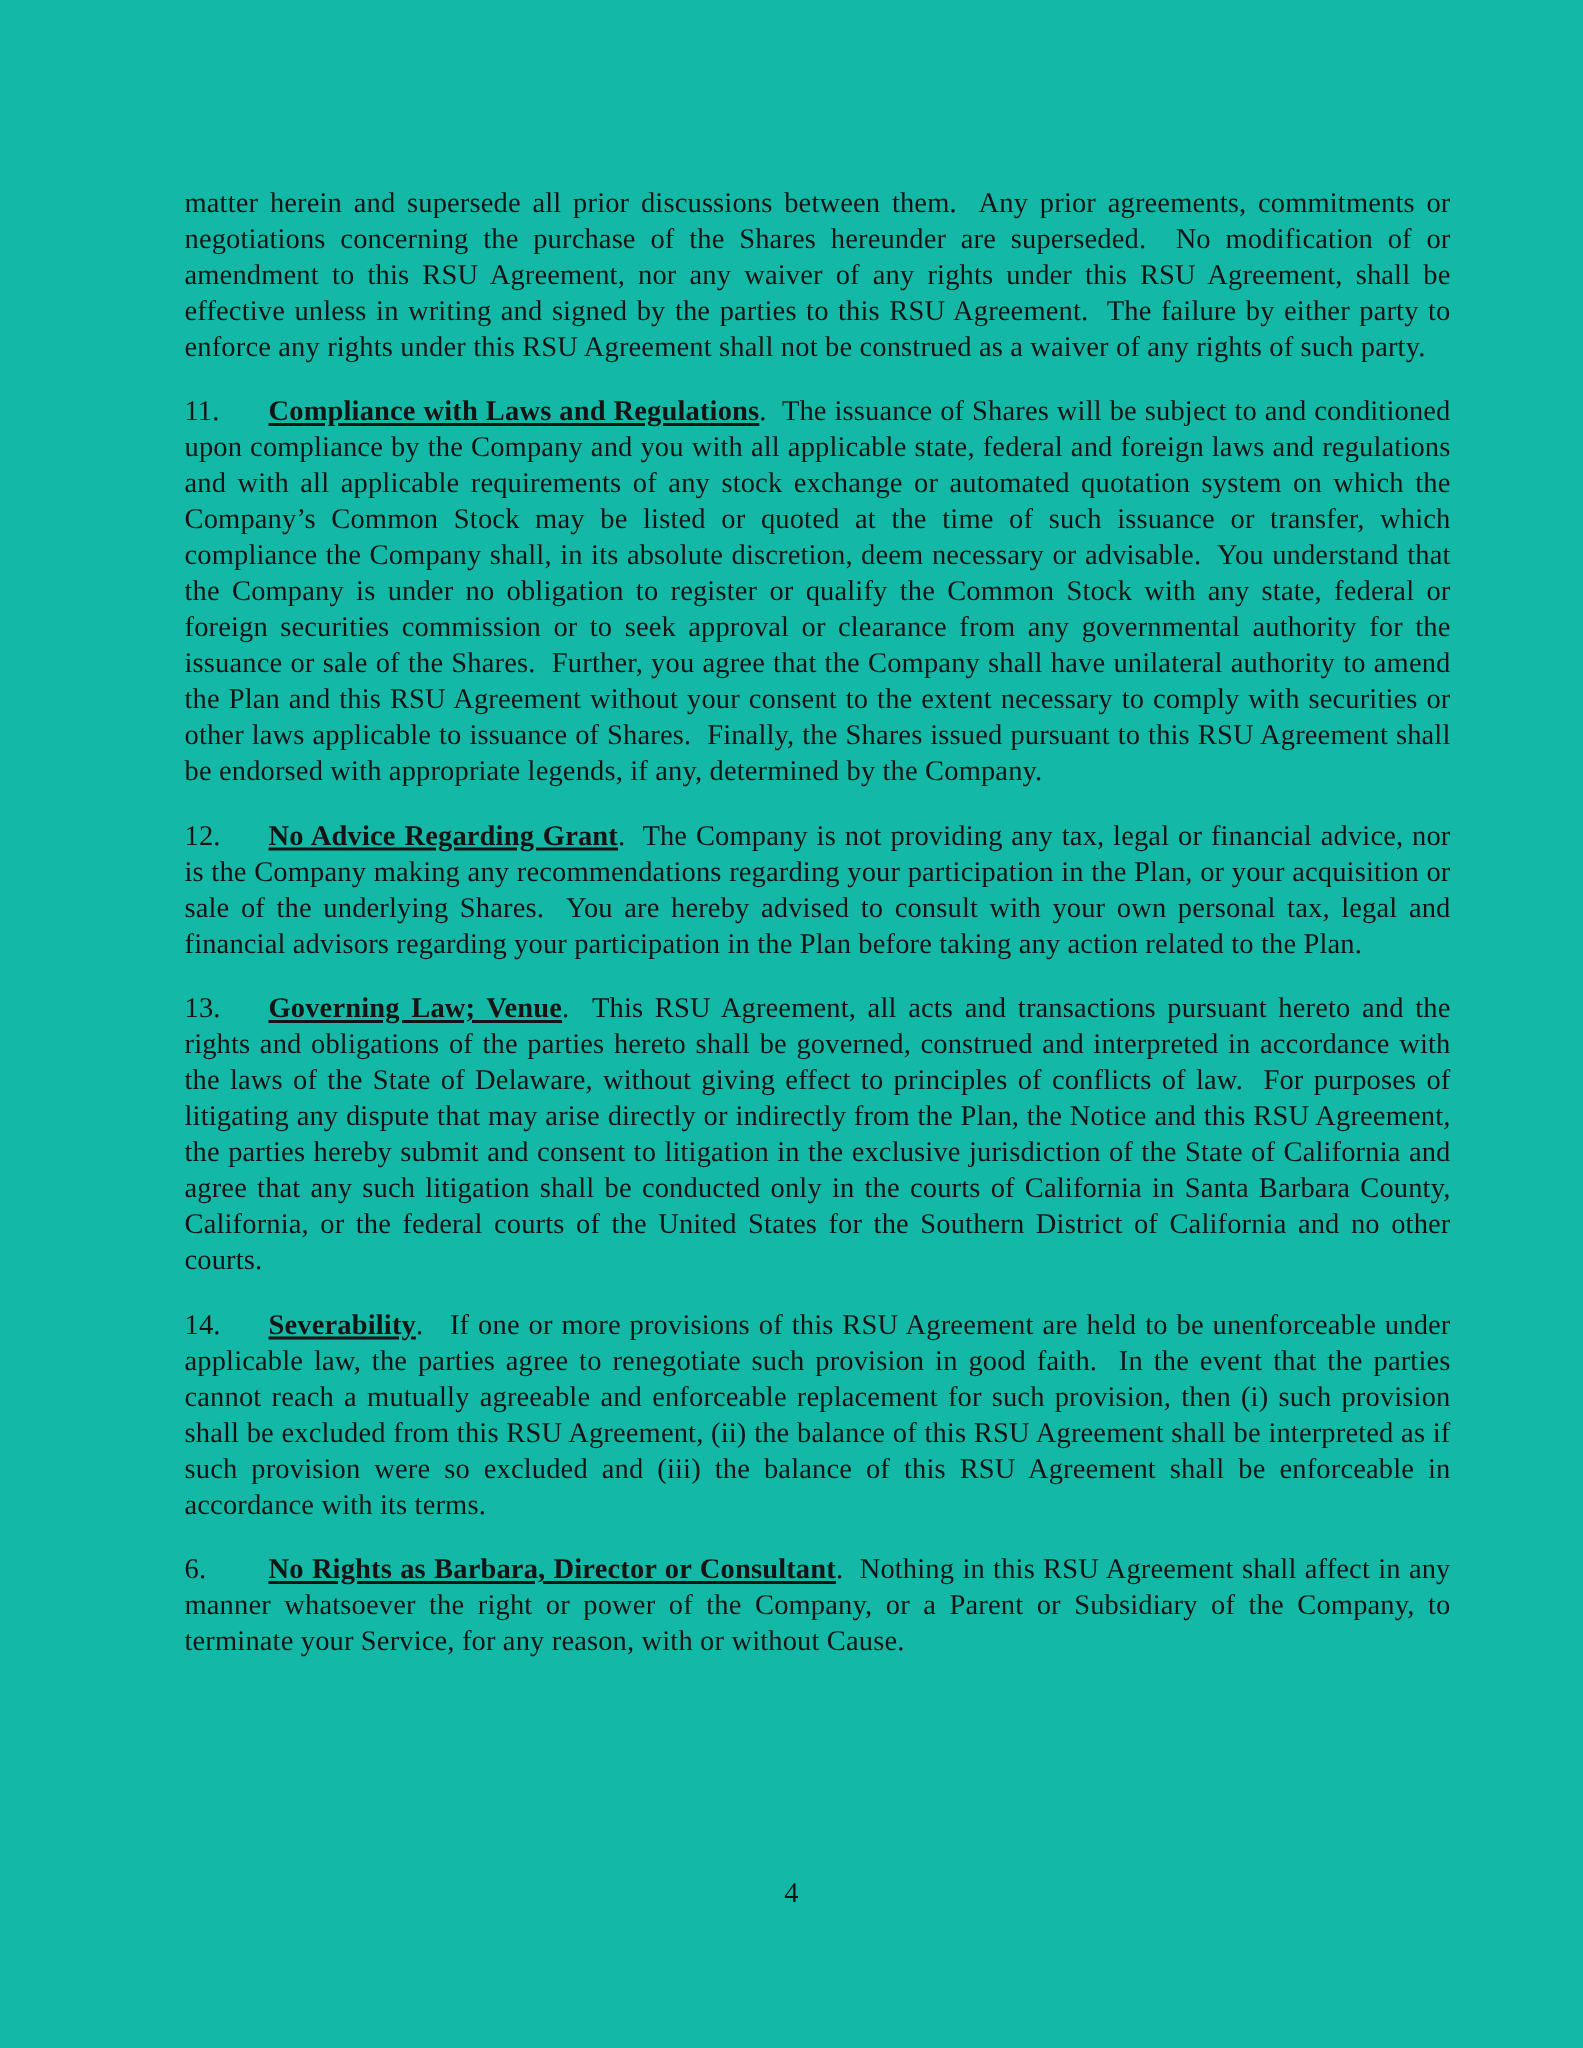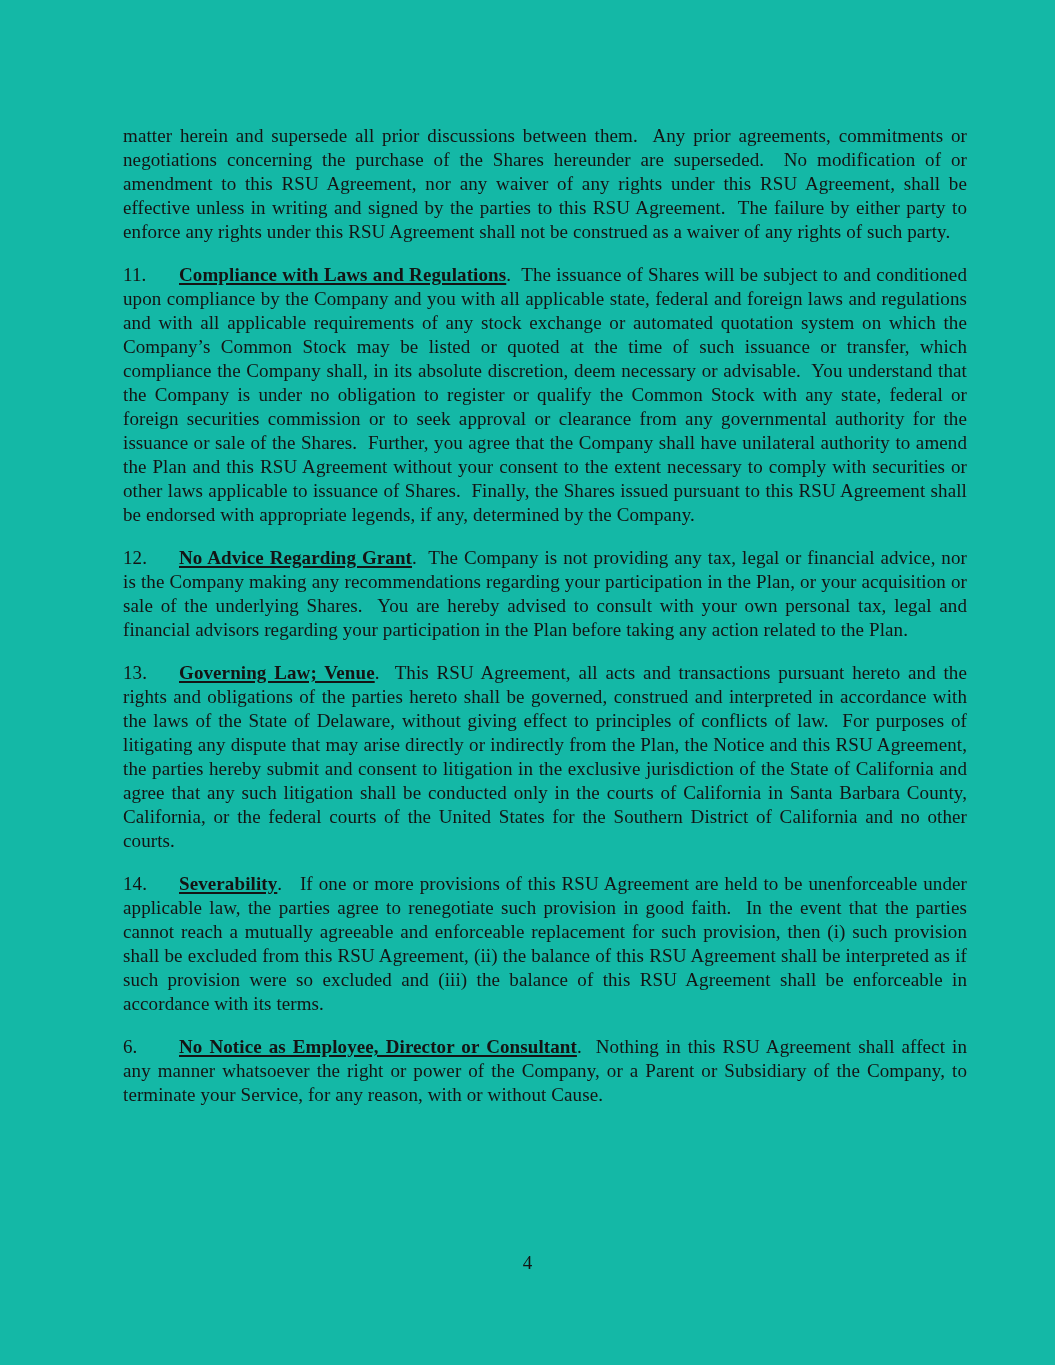--- a/index.html
+++ b/index.html
@@ -64,17 +64,17 @@
   <p class="para">matter herein and supersede all prior discussions between them.&nbsp; Any prior agreements, commitments or negotiations concerning the purchase of the Shares hereunder are superseded.&nbsp; No modification of or amendment to this RSU Agreement, nor any waiver of any rights under this RSU Agreement, shall be effective unless in writing and signed by the parties to this RSU Agreement.&nbsp; The failure by either party to enforce any rights under this RSU Agreement shall not be construed as a waiver of any rights of such party.</p>
 
   <p class="para"><span class="num">11.</span><span class="head">Compliance with Laws and Regulations</span><span class="body-text">.&nbsp; The issuance of Shares will be subject to and conditioned upon compliance by the Company and you with all applicable state, federal and foreign laws and regulations and with all applicable requirements of any stock exchange or automated quotation system on which the Company’s Common Stock may be listed or quoted at the time of such issuance or transfer, which compliance the Company shall, in its absolute discretion, deem necessary or advisable.&nbsp; You understand that the Company is under no obligation to register or qualify the Common Stock with any state, federal or foreign securities commission or to seek approval or clearance from any governmental authority for the issuance or sale of the Shares.&nbsp; Further, you agree that the Company shall have unilateral authority to amend the Plan and this RSU Agreement without your consent to the extent necessary to comply with securities or other laws applicable to issuance of Shares.&nbsp; Finally, the Shares issued pursuant to this RSU Agreement shall be endorsed with appropriate legends, if any, determined by the Company.</span></p>
 
   <p class="para"><span class="num">12.</span><span class="head">No Advice Regarding Grant</span><span class="body-text">.&nbsp; The Company is not providing any tax, legal or financial advice, nor is the Company making any recommendations regarding your participation in the Plan, or your acquisition or sale of the underlying Shares.&nbsp; You are hereby advised to consult with your own personal tax, legal and financial advisors regarding your participation in the Plan before taking any action related to the Plan.</span></p>
 
   <p class="para"><span class="num">13.</span><span class="head">Governing Law; Venue</span><span class="body-text">.&nbsp; This RSU Agreement, all acts and transactions pursuant hereto and the rights and obligations of the parties hereto shall be governed, construed and interpreted in accordance with the laws of the State of Delaware, without giving effect to principles of conflicts of law.&nbsp; For purposes of litigating any dispute that may arise directly or indirectly from the Plan, the Notice and this RSU Agreement, the parties hereby submit and consent to litigation in the exclusive jurisdiction of the State of California and agree that any such litigation shall be conducted only in the courts of California in Santa Barbara County, California, or the federal courts of the United States for the Southern District of California and no other courts.</span></p>
 
   <p class="para"><span class="num">14.</span><span class="head">Severability</span><span class="body-text">.&nbsp;&nbsp; If one or more provisions of this RSU Agreement are held to be unenforceable under applicable law, the parties agree to renegotiate such provision in good faith.&nbsp; In the event that the parties cannot reach a mutually agreeable and enforceable replacement for such provision, then (i)&nbsp;such provision shall be excluded from this RSU Agreement, (ii)&nbsp;the balance of this RSU Agreement shall be interpreted as if such provision were so excluded and (iii)&nbsp;the balance of this RSU Agreement shall be enforceable in accordance with its terms.</span></p>
 
-  <p class="para"><span class="num">6.</span><span class="head">No Notice as Employee, Director or Consultant</span><span class="body-text">.&nbsp; Nothing in this RSU Agreement shall affect in any manner whatsoever the right or power of the Company, or a Parent or Subsidiary of the Company, to terminate your Service, for any reason, with or without Cause.</span></p>
+  <p class="para"><span class="num">6.</span><span class="head">No Rights as Barbara, Director or Consultant</span><span class="body-text">.&nbsp; Nothing in this RSU Agreement shall affect in any manner whatsoever the right or power of the Company, or a Parent or Subsidiary of the Company, to terminate your Service, for any reason, with or without Cause.</span></p>
 
   <div class="page-number">4</div>
 
 </div>
 
 </body></html>

